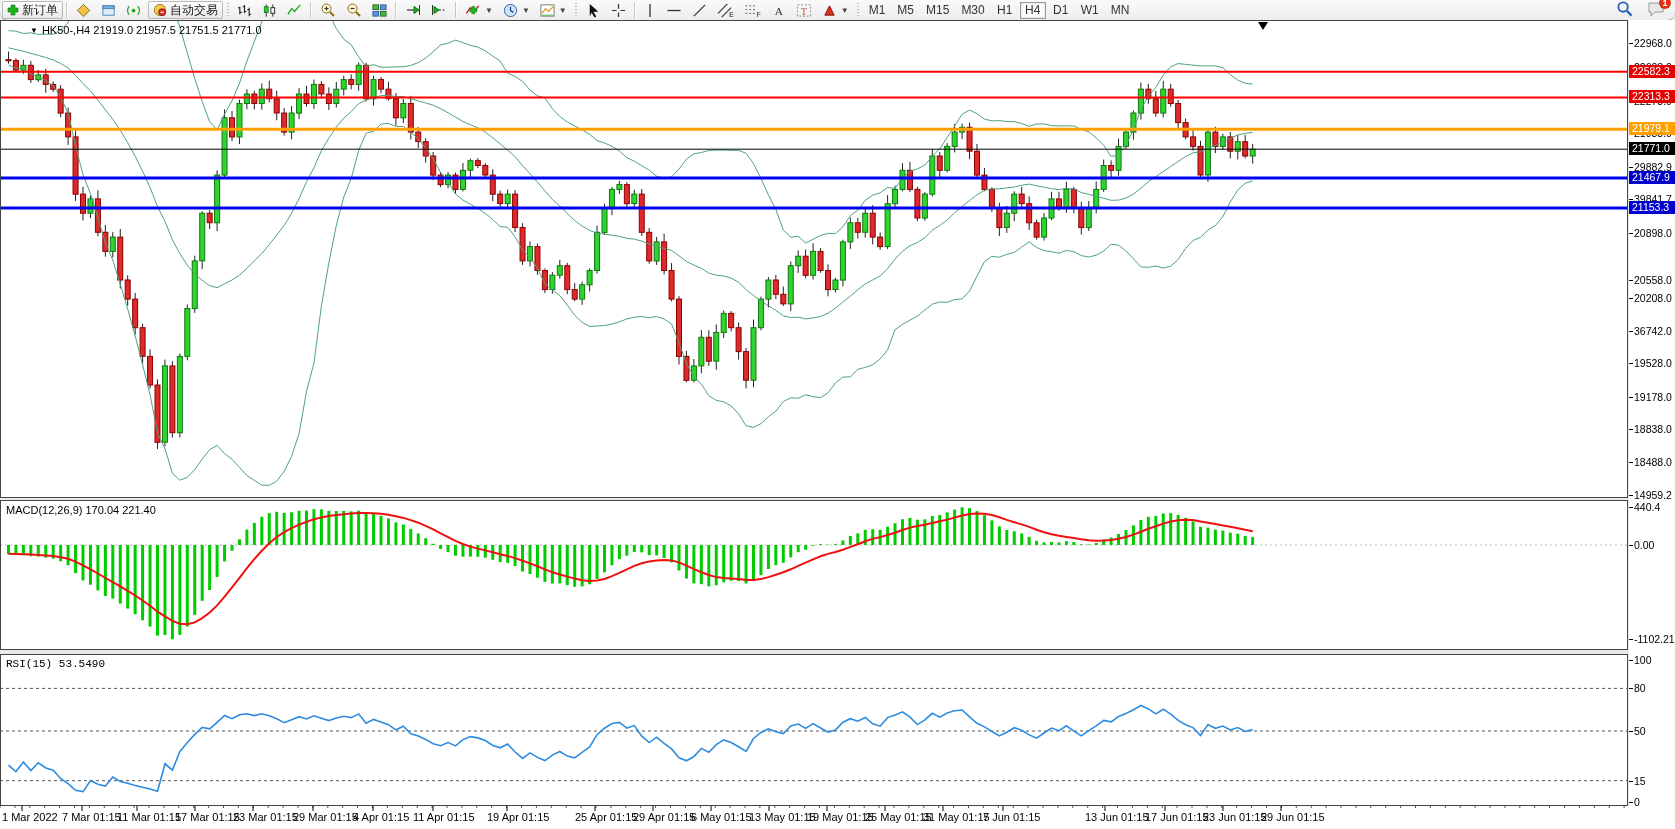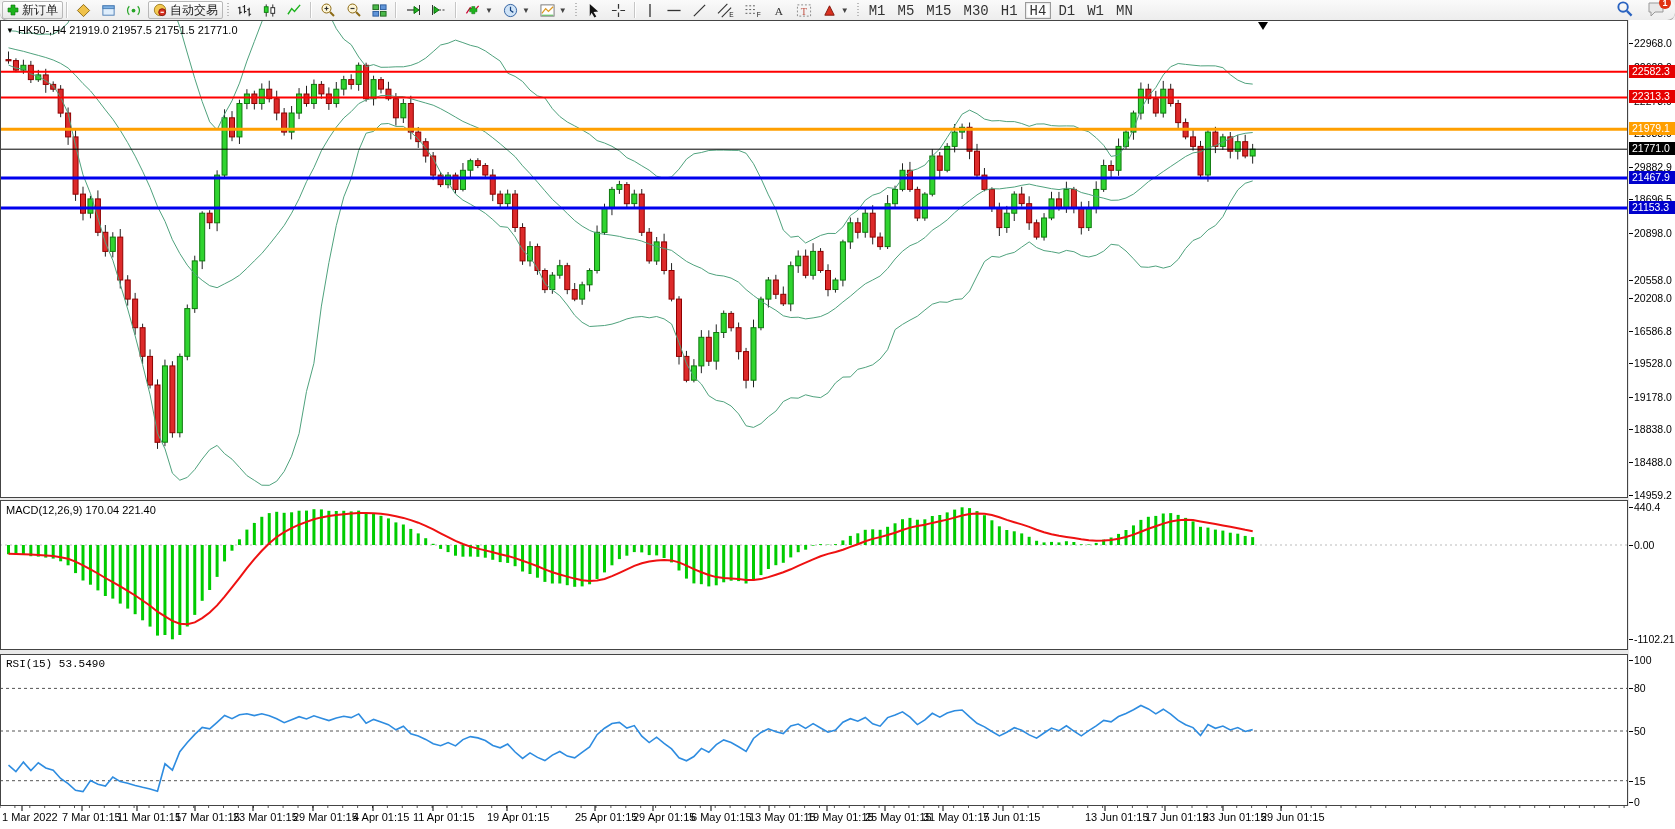--- a/index.html
+++ b/index.html
@@ -8,36 +8,36 @@
   .toolbar{position:absolute;top:0;left:0;width:1675px;height:20px;background:linear-gradient(#fafafa,#ededed);
     border-bottom:1px solid #9a9a9a;display:flex;align-items:center;font-size:12px;color:#222;border-radius:8px;}
   .grip{width:5px;height:14px;margin:0 2px;background:repeating-linear-gradient(#bbb 0 1px,transparent 1px 3px);
     background-size:2px 100%;background-repeat:no-repeat;background-position:center;}
   .sep{width:1px;height:16px;background:#c6c6c6;border-right:1px solid #fff;margin:0 3px;}
   .tb-btn,.tb-ico{height:18px;display:flex;align-items:center;gap:3px;padding:0 4px;border:1px solid transparent;
     background:transparent;font-size:12px;color:#222;cursor:default;font-family:"Liberation Sans",sans-serif;}
   .tb-btn{border:1px solid #b8b8b8;background:linear-gradient(#ffffff,#e8e8e8);border-radius:2px;margin-left:2px;}
   .tb-ico svg,.tb-btn svg{display:block}
   .caret-dn{font-size:8px;color:#444;margin-left:1px;}
-  .tf{height:17px;min-width:26px;border:1px solid transparent;background:transparent;font-size:14px;color:#333;
-    padding:0 4px;margin:2px 1px;font-family:Liberation Mono, monospace;}
+  .tf{height:17px;min-width:26px;border:1px solid transparent;background:transparent;font-size:12px;color:#333;
+    padding:0 4px;margin:2px 1px;font-family:Liberation Sans, sans-serif;}
   .tf.active{border:1px solid #9a9a9a;background:#fdfdfd;box-shadow:inset 0 0 2px #bbb;}
   .tb-right{margin-left:auto;display:flex;align-items:center;gap:14px;padding-right:10px;}
   .notif{position:relative;}
   .badge-count{position:absolute;top:-4px;right:-6px;background:#e03111;color:#fff;border-radius:50%;
     width:12px;height:12px;font-size:9px;line-height:12px;text-align:center;font-weight:bold;}
   
   .chart-area{position:absolute;top:20px;left:0;width:1675px;height:809px;background:#e9e9e9;}
   .chart-area svg{position:absolute;left:0;background:#fff;}
   #main-svg{top:0;}
   #macd-svg{top:480px;}
   #rsi-svg{top:634px;}
   #time-svg{top:786px;background:#fff;}
   .panel-label{position:absolute;left:6px;font-size:11px;color:#000;z-index:5;white-space:pre;}
-  #sym-label{top:4px;}
+  #sym-label{top:4px;margin-left:24px;}
   #macd-lab{top:484px;}
   #rsi-lab{top:638px;font-family:Liberation Mono, monospace;}
   .caret{font-size:8px;margin-right:4px;vertical-align:1px;}
   
   #price-axis{position:absolute;left:1629px;top:0;width:46px;height:809px;background:#fff;font-size:10.5px;color:#000;}
   .tick{position:absolute;left:5px;height:12px;line-height:12px;white-space:nowrap;}
   .tick::before{content:"";position:absolute;left:-5px;top:6px;width:4px;height:1px;background:#000;}
   .pbadge{position:absolute;left:0;width:45px;height:13px;line-height:13px;color:#fff;font-size:10.5px;
     padding-left:3px;white-space:nowrap;z-index:6;}
 </style>
@@ -934,25 +934,25 @@
   <div class="panel-label" id="sym-label"><span class="caret">▼</span><span>HK50-,H4</span> <span>21919.0 21957.5 21751.5 21771.0</span></div>
   <div class="panel-label" id="macd-lab">MACD(12,26,9) 170.04 221.40</div>
   <div class="panel-label" id="rsi-lab">RSI(15) 53.5490</div>
 
   <div id="price-axis">
       <div class="tick" style="top: 8.98092px; margin-top: 8px;">22968.0</div>
       <div class="tick" style="top: 41.4237px;">22628.0</div>
       <div class="tick" style="top: 74.8206px;">22278.0</div>
       <div class="tick" style="top: 107.263px;">21938.0</div>
       <div class="tick" style="top: 140.66px;">29882.9</div>
-      <div class="tick" style="top: 173.103px;">18696.5</div>
+      <div class="tick" style="top: 173.103px;">39841.7</div>
       <div class="tick" style="top: 206.5px;">20898.0</div>
       <div class="tick" style="top: 254px;">20558.0</div>
       <div class="tick" style="top: 272.34px;">20208.0</div>
-      <div class="tick" style="top: 304.782px;">16586.8</div>
+      <div class="tick" style="top: 304.782px;">36742.0</div>
       <div class="tick" style="top: 337.225px;">19528.0</div>
       <div class="tick" style="top: 370.622px;">19178.0</div>
       <div class="tick" style="top: 403.065px;">18838.0</div>
       <div class="tick" style="top: 436.462px;">18488.0</div>
       <div class="tick" style="top: 468.905px;">14959.2</div>
       <div class="tick" style="top: 481.327px;">440.4</div>
       <div class="tick" style="top: 519px;">0.00</div>
       <div class="tick" style="top: 613.287px;">-1102.21</div>
       <div class="tick" style="top: 634px;">100</div>
       <div class="tick" style="top: 662.4px;">80</div>

